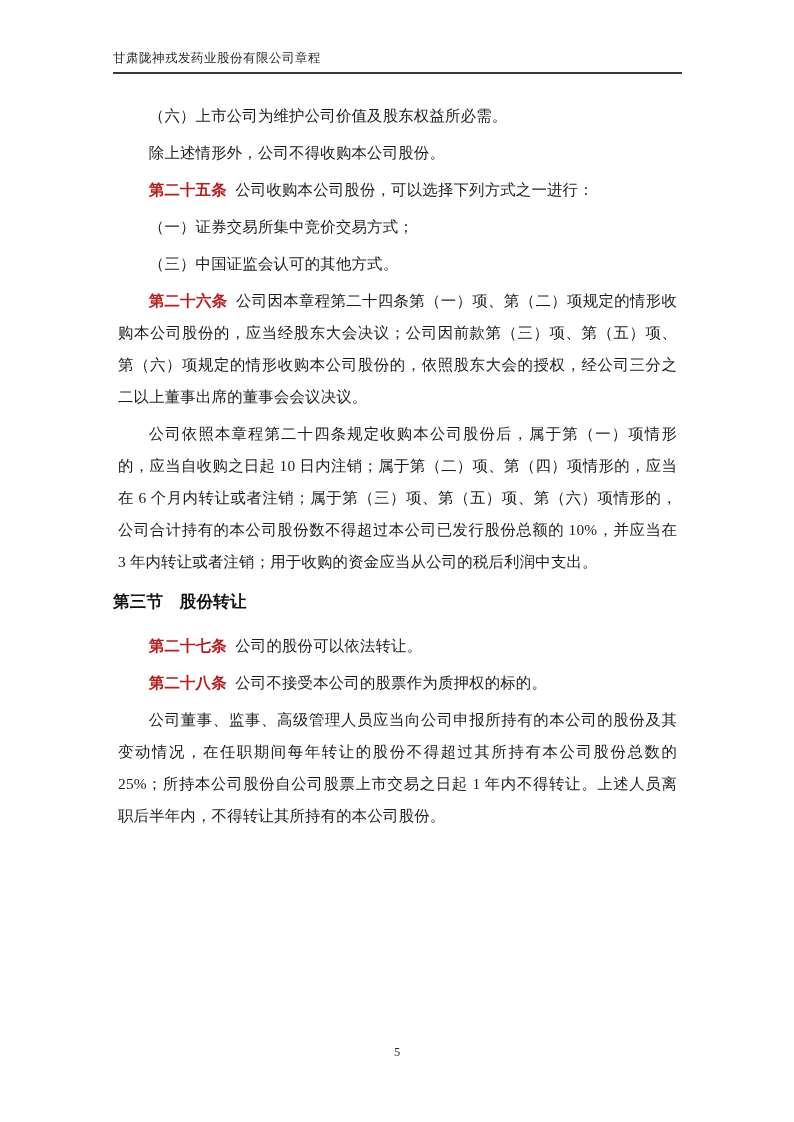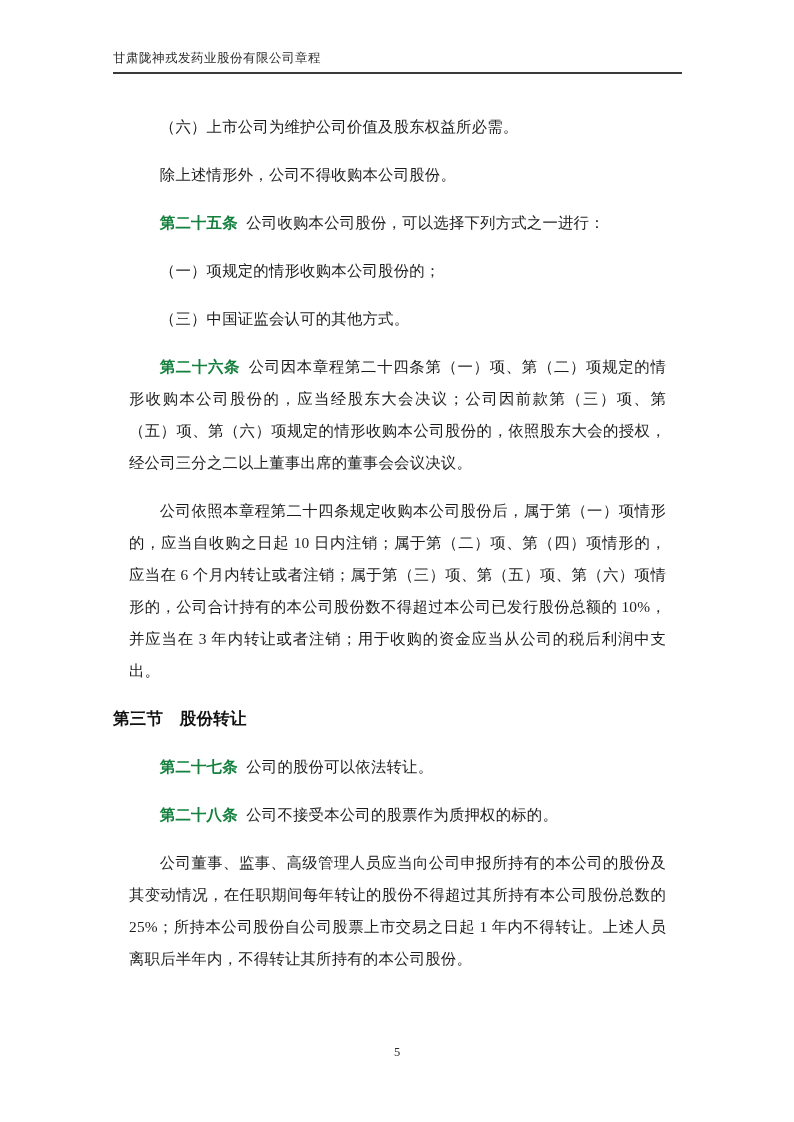--- a/index.html
+++ b/index.html
@@ -35,27 +35,27 @@
     position: absolute;
     left: 113px;
     right: 112px;
     top: 95px;
     font-size: 15.4px;
     line-height: 32px;
     text-align: justify;
     letter-spacing: 0.2px;
   }
   .para {
-    margin: 16px;
+    margin: 5px;
     text-indent: 2em;
   }
   .article-label {
     font-weight: bold;
     margin-right: 0.55em;
-    color: #15803d;
+    color: #b91c1c;
   }
   .section-heading {
     margin: 8px 0 12px 0;
     text-align: left;
     text-indent: 0;
     font-weight: bold;
     font-size: 16.5px;
     line-height: 32px;
     color: #111;
   }
@@ -82,21 +82,21 @@
   </div>
 
   <div class="doc-body">
 
     <p class="para">（六）上市公司为维护公司价值及股东权益所必需。</p>
 
     <p class="para">除上述情形外，公司不得收购本公司股份。</p>
 
     <p class="para"><b class="article-label">第二十五条</b><span>公司收购本公司股份，可以选择下列方式之一进行：</span></p>
 
-    <p class="para">（一）项规定的情形收购本公司股份的；</p>
+    <p class="para">（一）证券交易所集中竞价交易方式；</p>
 
 
     <p class="para">（三）中国证监会认可的其他方式。</p>
 
     <p class="para"><b class="article-label">第二十六条</b><span>公司因本章程第二十四条第（一）项、第（二）项规定的情形收购本公司股份的，应当经股东大会决议；公司因前款第（三）项、第（五）项、第（六）项规定的情形收购本公司股份的，依照股东大会的授权，经公司三分之二以上董事出席的董事会会议决议。</span></p>
 
     <p class="para">公司依照本章程第二十四条规定收购本公司股份后，属于第（一）项情形的，应当自收购之日起 10 日内注销；属于第（二）项、第（四）项情形的，应当在 6 个月内转让或者注销；属于第（三）项、第（五）项、第（六）项情形的，公司合计持有的本公司股份数不得超过本公司已发行股份总额的 10%，并应当在 3 年内转让或者注销；用于收购的资金应当从公司的税后利润中支出。</p>
 
 
     <h2 class="section-heading">第三节　股份转让</h2>

